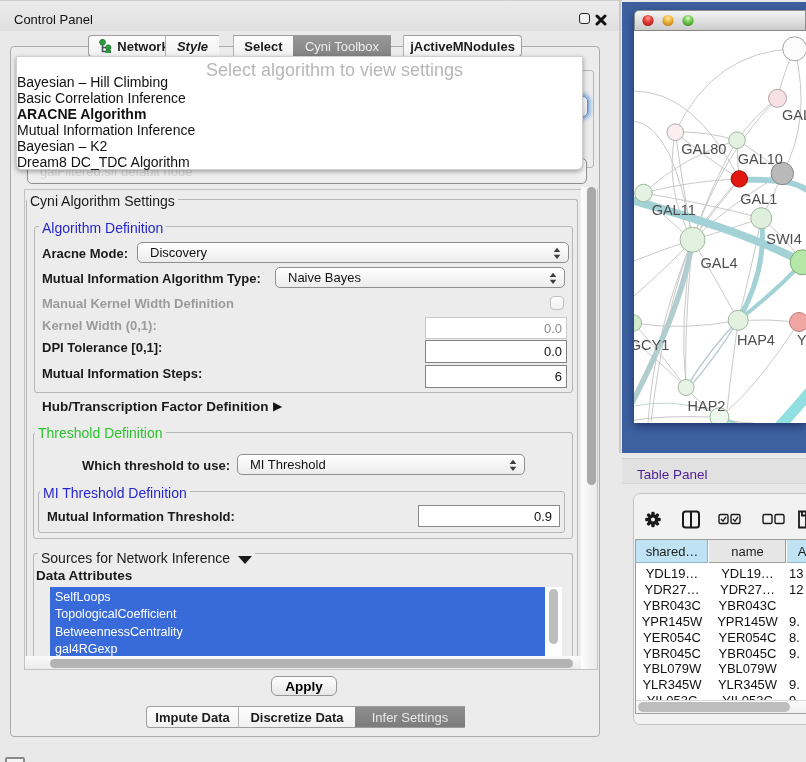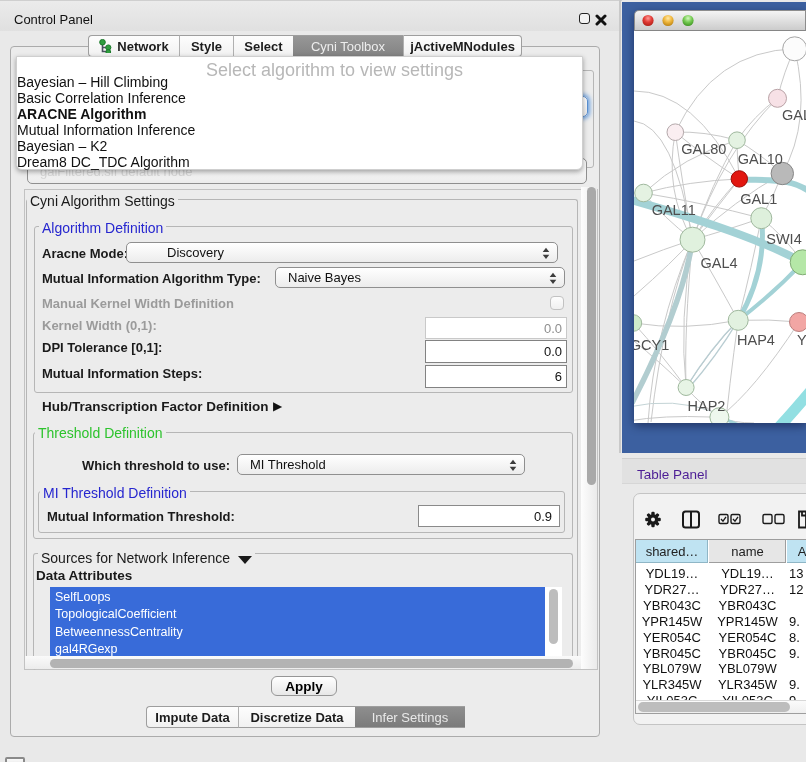--- a/index.html
+++ b/index.html
@@ -64,41 +64,41 @@
   </svg>
 <div class="abs" id="cpanel"></div>
 
 <div class="seg first" style="left:88px; width:91px;">
  <svg width="13" height="14" viewBox="0 0 13 14" style="margin-right:5px;">
   <path d="M3.5 4 L3.5 12.5 L8 12.5 M3.5 8.5 L8 8.5" stroke="#4a5160" stroke-width="1.6" fill="none"></path>
   <circle cx="3.5" cy="3.2" r="2.8" fill="#2f9e3f" stroke="#1d7a2c"></circle>
   <circle cx="9.3" cy="8.5" r="2.6" fill="#2f9e3f" stroke="#1d7a2c"></circle>
   <circle cx="9.3" cy="13" r="2.4" fill="#2f9e3f" stroke="#1d7a2c"></circle>
  </svg>Network</div>
-<div class="seg sep" style="left:179px; width:54px;">Style</div>
+<div class="seg sep" style="left:165px; width:54px;font-style:italic;">Style</div>
 <div class="seg sep" style="left:233px; width:60px;">Select</div>
-<div class="seg sel" style="left:293px; width:110px;">Cyni Toolbox</div>
+<div class="seg sel" style="left:293px; width:98px;">Cyni Toolbox</div>
 <div class="seg sep last" style="left:403px; width:119px;">jActiveMNodules</div>
 
 <div class="gbox" style="left:24px; top:70px; width:570px; height:98px; background:#ececec;"></div>
 <div class="combo" style="left:30px; top:96px; width:558px; box-shadow:0 0 4px 2px #6fa3e0; border-color:#5a8fd0;"></div>
 <div class="combo" style="left:27px; top:158px; width:560px; height:26px; border-radius:5px; color:#d6d6d6;">
     <span class="ct" style="padding-left:12px;">galFiltered.sif default node</span>
   </div>
 
 <div class="abs" style="left:24px; top:189px; width:574px; height:481px; border:1px solid #c2c2c2; background:#ececec;"></div>
 
 <div class="gbox" style="left:26px; top:199px; width:552px; height:468px; border-bottom:none;"></div>
 <div class="gtitle" style="left:27px; top:192.5px; color:#1a1a1a;">Cyni Algorithm Settings</div>
 
 <div class="gbox" style="left:34px; top:226px; width:539px; height:167px;"></div>
 <div class="gtitle" style="left:39px; top:220px; color:#2626cf;">Algorithm Definition</div>
 
 <div class="blab" style="left:42px; top:246px;">Aracne Mode:</div>
-<div class="combo" style="left:126px; top:242px; width:432px;padding-left:28px;">
+<div class="combo" style="left:137px; top:242px; width:432px;">
     <span class="ct">Discovery</span>
     <svg class="arr2" width="8" height="13" viewBox="0 0 8 13" style="position:absolute; right:7px; top:4px;">
       <path d="M0.7 5 L4 0.8 L7.3 5 Z M0.7 7.8 L4 12 L7.3 7.8 Z" fill="#3d3d3d"></path>
     </svg>
   </div>
 <div class="blab" style="left:42px; top:271px;">Mutual Information Algorithm Type:</div>
 <div class="combo" style="left:275px; top:267px; width:290px;">
     <span class="ct">Naive Bayes</span>
     <svg class="arr2" width="8" height="13" viewBox="0 0 8 13" style="position:absolute; right:7px; top:4px;">
       <path d="M0.7 5 L4 0.8 L7.3 5 Z M0.7 7.8 L4 12 L7.3 7.8 Z" fill="#3d3d3d"></path>

